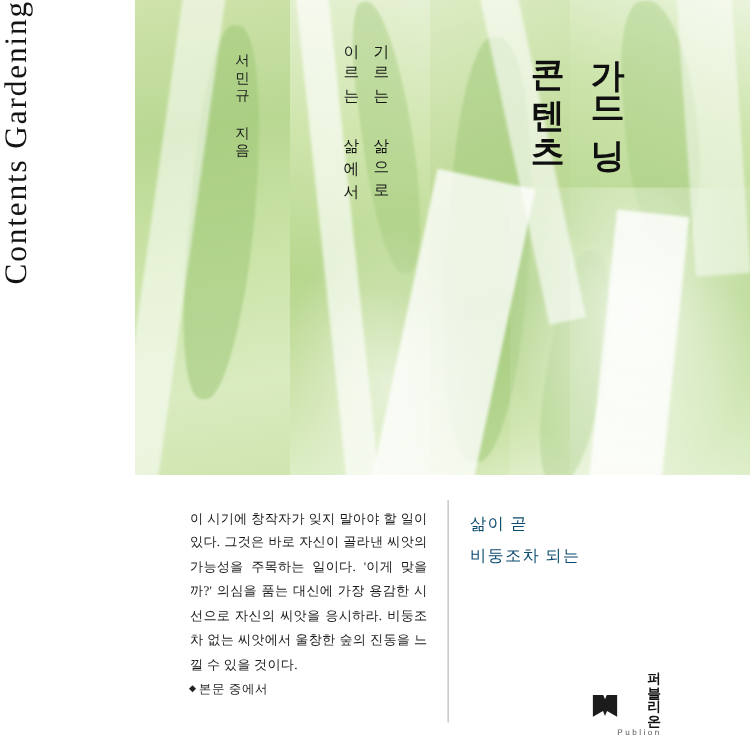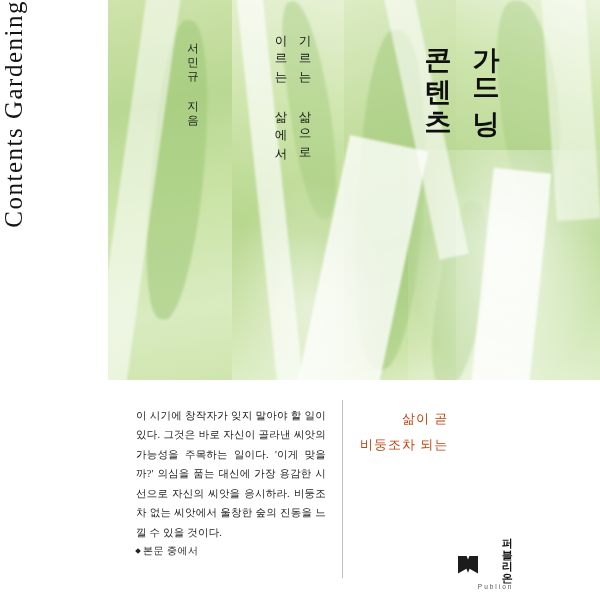--- a/index.html
+++ b/index.html
@@ -200,21 +200,21 @@
     font-family: "Liberation Serif", serif;
     font-size: 27px;
     font-weight: 700;
     letter-spacing: 5px;
     color: #0f0f0f;
   }
 
   
   .bottom-band {
     position: absolute;
-    left: 0;
+    left: 16px;
     top: 392px;
     width: 483px;
     height: 208px;
     background: #ffffff;
   }
 
   .blurb {
     position: absolute;
     left: 136px;
     top: 14px;
@@ -255,23 +255,22 @@
     background: #bdbdbd;
   }
 
   .tagline {
     position: absolute;
     left: 360px;
     top: 14px;
     font-family: "Liberation Serif", serif;
     font-size: 13px;
     line-height: 2.0;
-    color: #c2410c;
+    color: #0c4a6e;
     letter-spacing: 1px;
-    text-align: right;
   }
 
   
   .publisher {
     position: absolute;
     left: 458px;
     top: 146px;
     display: flex;
     align-items: center;
     gap: 6px;

